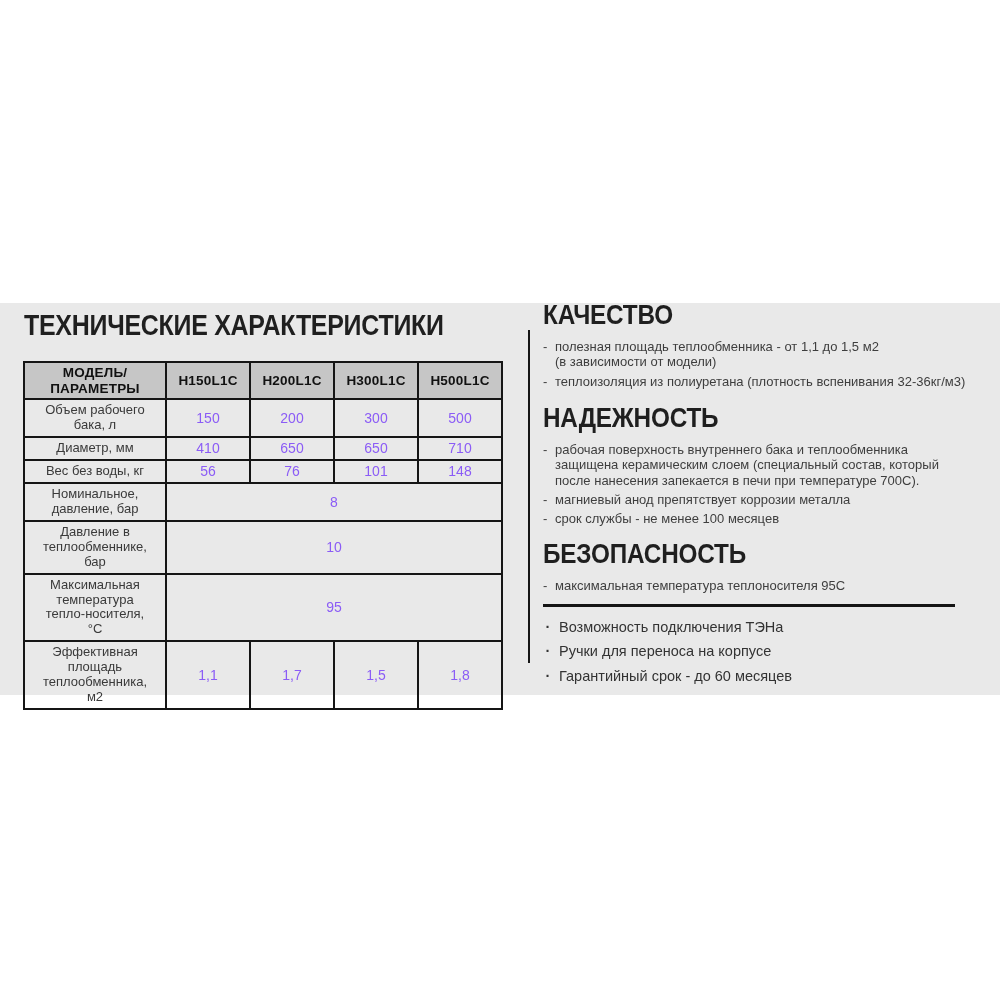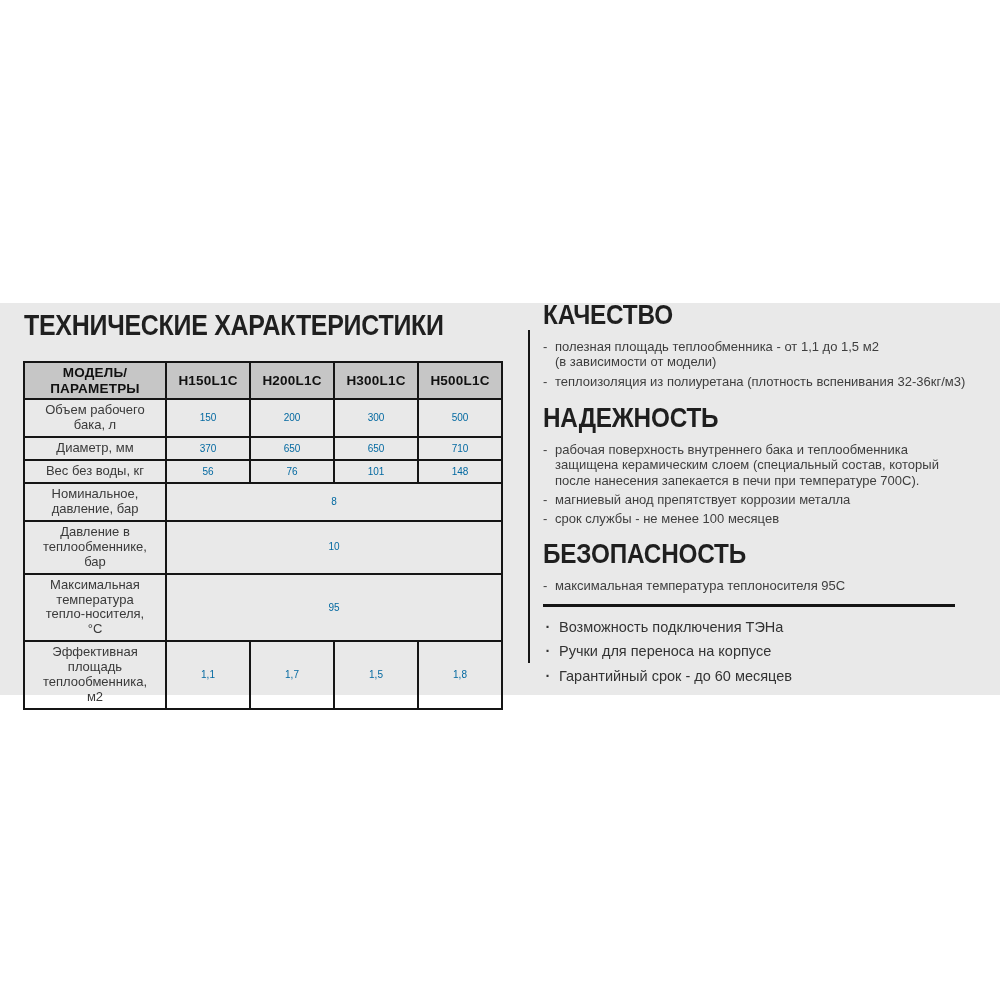--- a/index.html
+++ b/index.html
@@ -21,21 +21,21 @@
   }
   table.spec{
     position:absolute;left:23px;top:361px;width:478px;
     border-collapse:collapse;table-layout:fixed;
     background:transparent;
   }
   table.spec th,table.spec td{
     border:2px solid #151515;
     text-align:center;vertical-align:middle;
     padding:2px 6px;
-    color:#0369a1;font-size:10px;line-height:1.15;
+    color:#8b5cf6;font-size:14px;line-height:1.15;
   }
   table.spec th{
     background:#c6c6c6;color:#111111;
     font-size:13.5px;font-weight:bold;letter-spacing:0.2px;
     padding:2px 3px;
   }
   table.spec td.lbl{
     font-size:13px;color:#3a3a3a;padding:3px 13px;
   }
   tr.hr0{height:31px;} tr.r1{height:34px;} tr.r2{height:21px;}
@@ -102,21 +102,21 @@
   <tbody>
     <tr class="r1">
       <td class="lbl">Объем рабочего бака, л</td>
       <td>150</td>
       <td>200</td>
       <td>300</td>
       <td>500</td>
     </tr>
     <tr class="r3">
       <td class="lbl">Диаметр, мм</td>
-      <td>370</td>
+      <td>410</td>
       <td>650</td>
       <td>650</td>
       <td>710</td>
     </tr>
     <tr class="r4">
       <td class="lbl">Вес без воды, кг</td>
       <td>56</td>
       <td>76</td>
       <td>101</td>
       <td>148</td>

